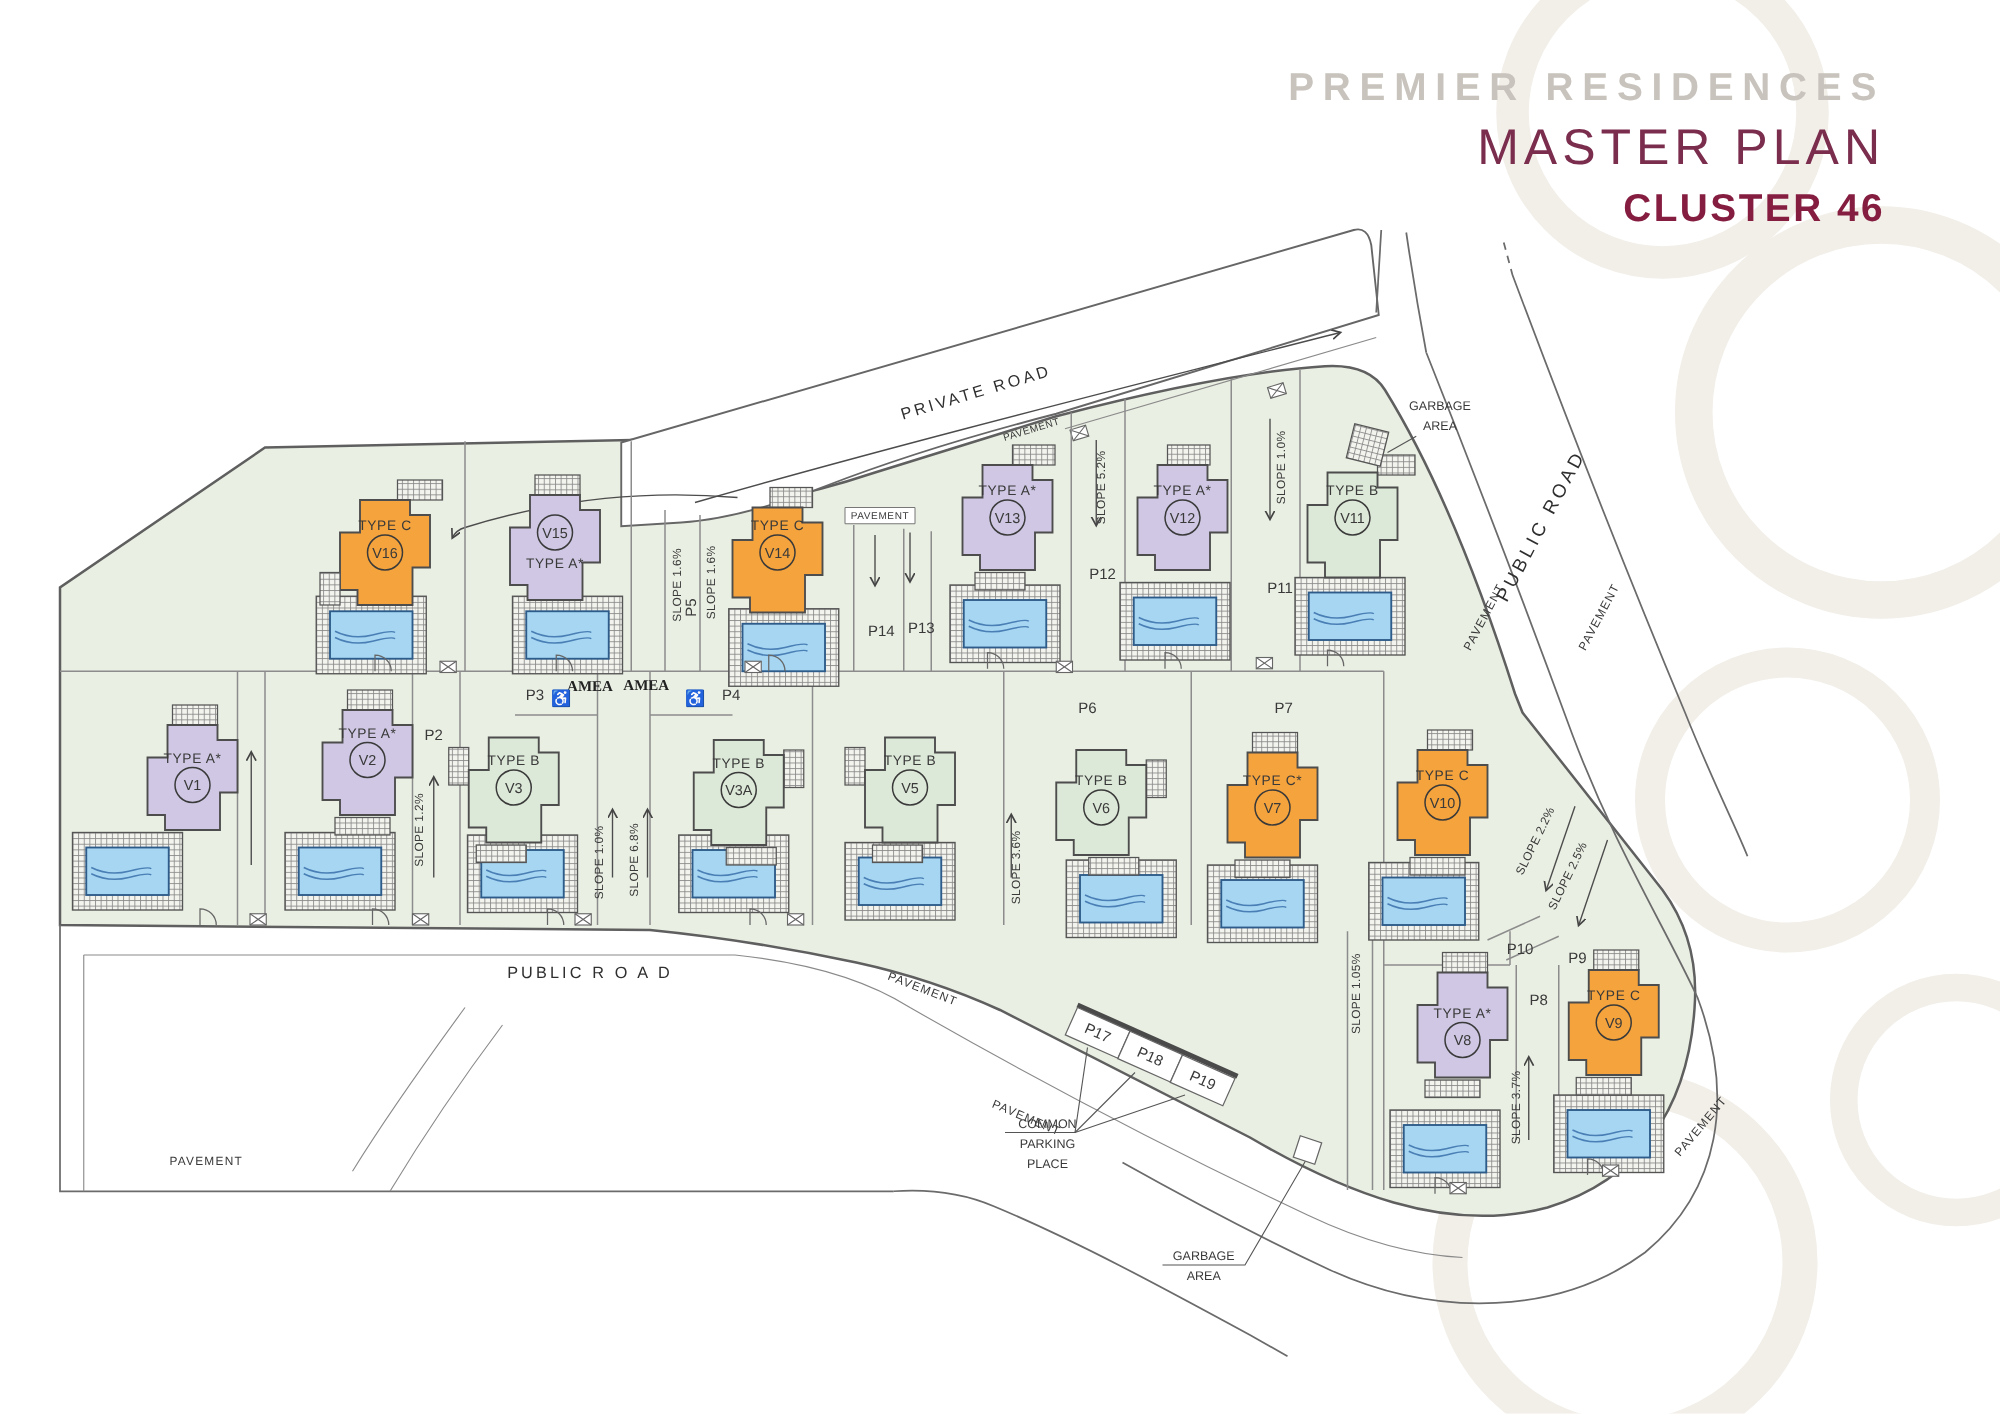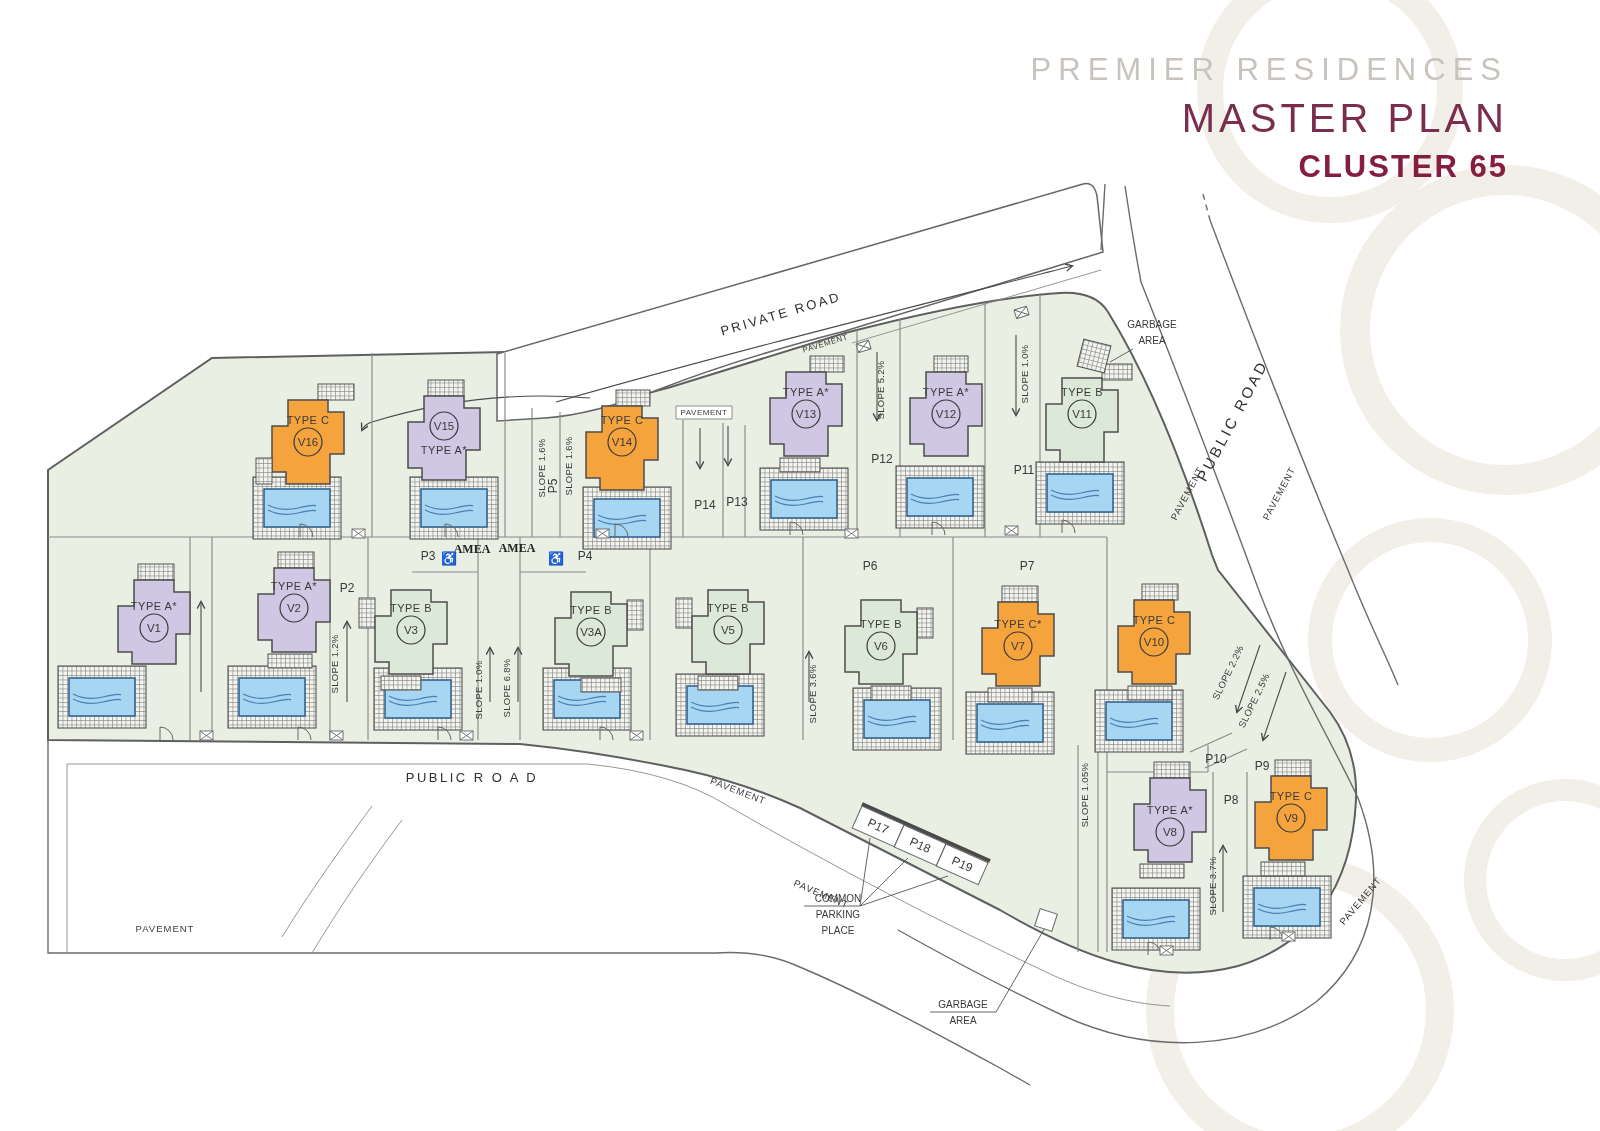--- a/index.html
+++ b/index.html
@@ -1,19 +1,19 @@
 <!DOCTYPE html>
 <html><head>
 <meta charset="utf-8">
 <style>
   html,body{margin:0;padding:0;background:#fff;}
   .canvas{position:relative;width:1600px;height:1131px;background:#fff;overflow:hidden;
           font-family:"Liberation Sans",sans-serif;}
   .titleblock{position:absolute;top:52px;right:92px;text-align:right;z-index:5;}
-  .t-brand{font-size:31px;letter-spacing:7px;color:#c8c3bc;font-weight:400;}
+  .t-brand{font-size:31px;letter-spacing:7px;color:#c8c3bc;font-weight:700;}
   .t-plan{font-size:40px;letter-spacing:4px;color:#7b2d4e;margin-top:8px;font-weight:400;}
   .t-cluster{font-size:31px;letter-spacing:2px;color:#851d40;margin-top:8px;font-weight:bold;}
   svg{position:absolute;left:0;top:0;}
   .deco{stroke:#f2eee8;fill:none;}
   .site{stroke:#5f5f5f;stroke-width:2;}
   .boundary{stroke:#8c8c8c;stroke-width:1.2;fill:none;}
   .roadfill{fill:#ffffff;stroke:#666;stroke-width:1.5;}
   .roadline{stroke:#6b6b6b;stroke-width:1.4;fill:none;}
   .thin{stroke:#8a8a8a;stroke-width:.9;fill:none;}
   .dash{stroke-dasharray:6 5;}
@@ -42,21 +42,21 @@
   .pvbox{fill:#fff;stroke:#777;stroke-width:.8;}
 </style>
 </head>
 <body>
 
 <div class="canvas">
 
   <div class="titleblock">
     <div class="t-brand">PREMIER RESIDENCES</div>
     <div class="t-plan">MASTER PLAN</div>
-    <div class="t-cluster">CLUSTER 65</div>
+    <div class="t-cluster">CLUSTER 46</div>
   </div>
 
   <svg width="1600" height="1131" viewBox="0 0 1600 1131">
     <defs>
       <pattern id="hatch" width="4.5" height="4.5" patternUnits="userSpaceOnUse">
         <rect width="4.5" height="4.5" fill="#f4f4ef"></rect>
         <path d="M0,0.4 H4.5 M0.4,0 V4.5" stroke="#8a8a8a" stroke-width="0.7"></path>
       </pattern>
       <marker id="arr" markerWidth="9" markerHeight="9" refX="6" refY="3.5" orient="auto">
         <path d="M0,0 L6.5,3.5 L0,7" fill="none" stroke="#444" stroke-width="1.2"></path>

